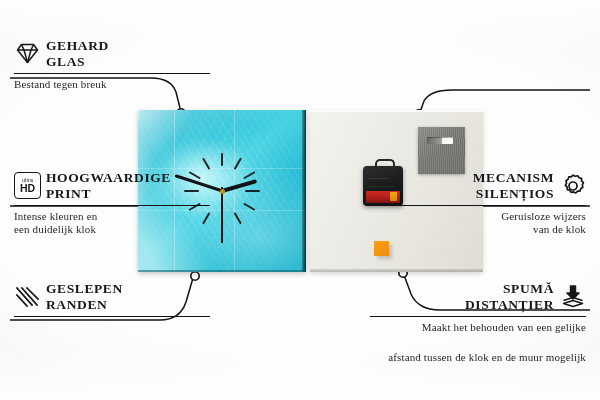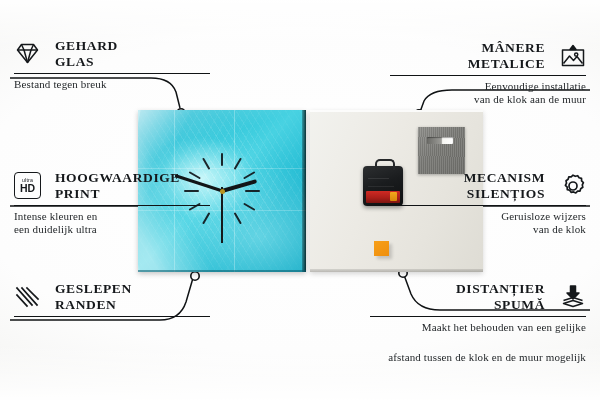--- a/index.html
+++ b/index.html
@@ -98,21 +98,21 @@
     background:linear-gradient(180deg,#f3a71c,#d9870c);border-radius:1px;}
   .mech .line{position:absolute;left:5px;right:14px;top:12px;height:1px;background:rgba(255,255,255,.10);}
   .mech .line2{position:absolute;left:5px;right:9px;top:20px;height:1px;background:rgba(255,255,255,.08);}
 
   .foam{position:absolute;left:64px;top:131px;width:15px;height:15px;
     background:linear-gradient(150deg,#f79f18,#ef8f0d);
     box-shadow:3px 3px 3px rgba(0,0,0,.16);}
 
   
   .callout{position:absolute;width:210px;}
-  .callout .head{display:flex;align-items:center;gap:14px;}
+  .callout .head{display:flex;align-items:center;gap:5px;}
   .callout .title{
     font-size:13.5px;line-height:15.5px;letter-spacing:.6px;
     color:#15181b;font-weight:700;text-transform:uppercase;
   }
   .callout .rule{height:1.4px;background:#101315;margin-top:4px;}
   .callout .sub{
     font-size:11px;line-height:13px;color:#24282b;margin-top:4px;letter-spacing:.15px;
   }
   .callout.left .head{justify-content:flex-start;}
   .callout.left .title,.callout.left .sub{text-align:left;}
@@ -258,21 +258,21 @@
           <span class="h">HD</span>
         </span>
       </span>
       <div>
         <div class="title">HOOGWAARDIGE</div>
         <div class="title">PRINT</div>
       </div>
     </div>
     <div class="rule"></div>
     <div class="sub">Intense kleuren en</div>
-    <div class="sub" style="margin-top:0">een duidelijk ultra</div>
+    <div class="sub" style="margin-top:0">een duidelijk klok</div>
   </div>
 
   <div class="callout left" style="left:14px;top:281px;width:196px;">
     <div class="head">
       <span class="ico">
         <svg width="25" height="24" viewBox="0 0 25 24">
           <g stroke="#15181b" stroke-width="1.7" stroke-linecap="square">
             <path d="M2,3 L17,20"></path>
               <path d="M7,3 L22,20"></path>
             <path d="M2,10 L12,21"></path>
@@ -281,41 +281,20 @@
         </svg>
       </span>
       <div>
         <div class="title">GESLEPEN</div>
         <div class="title">RANDEN</div>
       </div>
     </div>
     <div class="rule"></div>
   </div>
 
-  <div class="callout right" style="left:390px;top:40px;width:196px;">
-    <div class="head">
-      <div>
-        <div class="title">MÂNERE</div>
-        <div class="title">METALICE</div>
-      </div>
-      <span class="ico">
-        <svg width="26" height="24" viewBox="0 0 26 24">
-          <g fill="none" stroke="#15181b" stroke-width="1.5" stroke-linejoin="round">
-            <path d="M13,1.5 L16,5.5 L10,5.5 Z" fill="#15181b"></path>
-            <rect x="2.5" y="6" width="21" height="15.5"></rect>
-            <path d="M3.5,19.5 L9.5,12 L13.5,16.5 L17,12.5 L22.5,19.5"></path>
-            <circle cx="16.2" cy="10.6" r="1.6"></circle>
-          </g>
-        </svg>
-      </span>
-    </div>
-    <div class="rule"></div>
-    <div class="sub">Eenvoudige installatie</div>
-    <div class="sub" style="margin-top:0">van de klok aan de muur</div>
-  </div>
 
   <div class="callout right" style="left:390px;top:170px;width:196px;">
     <div class="head">
       <div>
         <div class="title">MECANISM</div>
         <div class="title">SILENȚIOS</div>
       </div>
       <span class="ico">
         <svg width="26" height="26" viewBox="0 0 26 26">
           <g fill="none" stroke="#15181b" stroke-width="1.7" stroke-linejoin="round">
@@ -326,22 +305,22 @@
       </span>
     </div>
     <div class="rule"></div>
     <div class="sub">Geruisloze wijzers</div>
     <div class="sub" style="margin-top:0">van de klok</div>
   </div>
 
   <div class="callout right" style="left:370px;top:281px;width:216px;">
     <div class="head">
       <div>
+        <div class="title">SPUMĂ</div>
         <div class="title">DISTANȚIER</div>
-        <div class="title">SPUMĂ</div>
       </div>
       <span class="ico">
         <svg width="26" height="26" viewBox="0 0 26 26">
           <g fill="none" stroke="#15181b" stroke-width="1.5" stroke-linejoin="round">
             <path d="M10.5,2 L15.5,2 L15.5,9 L19,9 L13,15 L7,9 L10.5,9 Z" fill="#15181b"></path>
             <path d="M13,16.5 L22.5,19.5 L13,22.5 L3.5,19.5 Z"></path>
             <path d="M3.5,16.5 L13,13.5 L22.5,16.5"></path>
           </g>
         </svg>
       </span>

